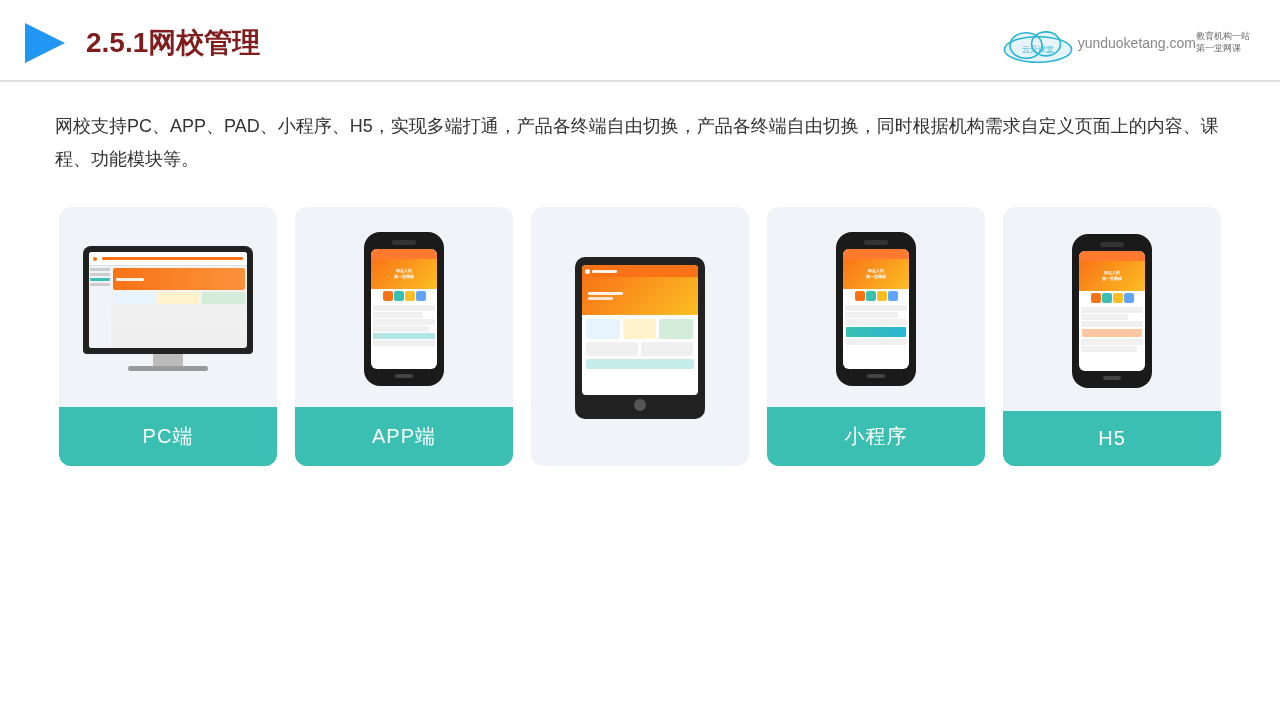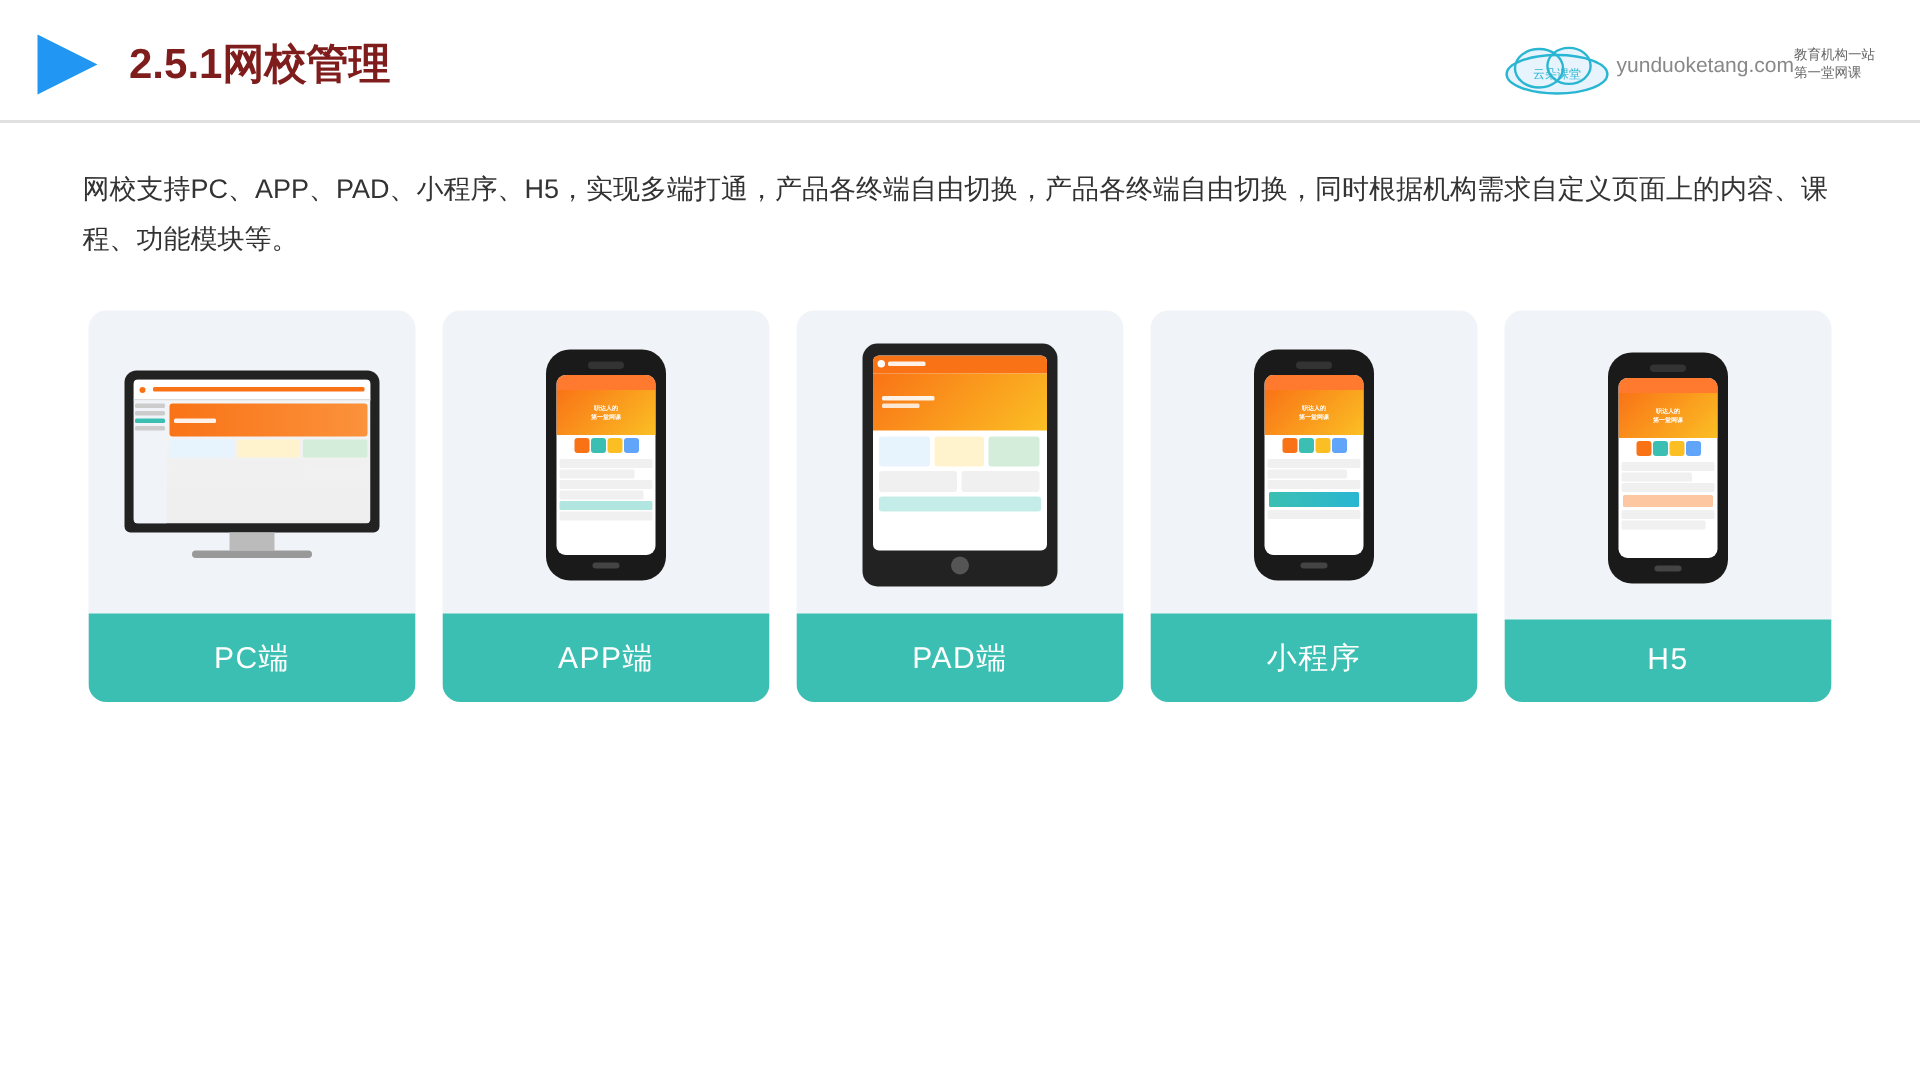--- a/index.html
+++ b/index.html
@@ -365,21 +365,20 @@
                 <div style="width:calc(33% - 2px);height:20px;background:#d4edda;border-radius:2px;"></div>
                 <div style="width:calc(50% - 2px);height:14px;background:#f0f0f0;border-radius:2px;"></div>
                 <div style="width:calc(50% - 2px);height:14px;background:#f0f0f0;border-radius:2px;"></div>
                 <div style="width:100%;height:10px;background:#3bbfb2;border-radius:2px;opacity:0.3;"></div>
               </div>
             </div>
             <div class="tablet-home"></div>
           </div>
         </div>
       </div>
-      <div class="card-label">PAD端</div>
     </div>
 
     <div class="card">
       <div class="card-image-area">
         <div class="mobile-mockup">
           <div class="mobile-frame">
             <div class="mobile-notch"></div>
             <div class="mobile-screen">
               <div class="mini-screen-content">
                 <div class="mini-top"></div>

